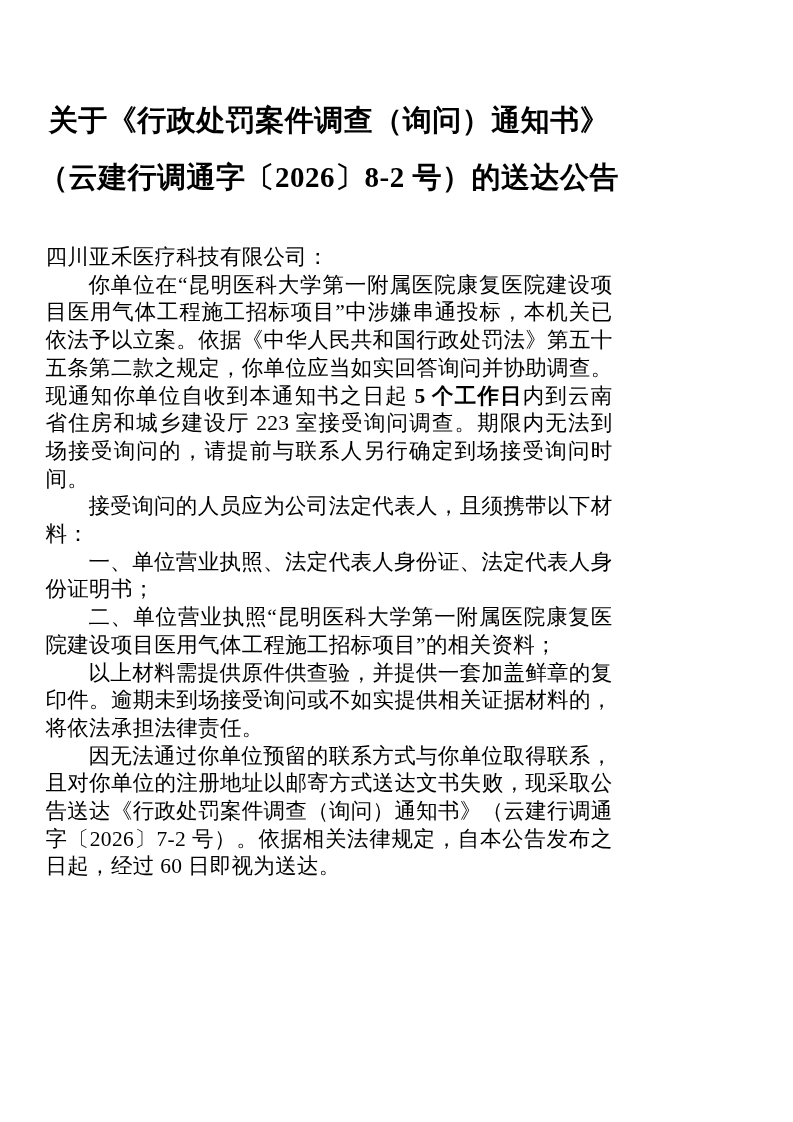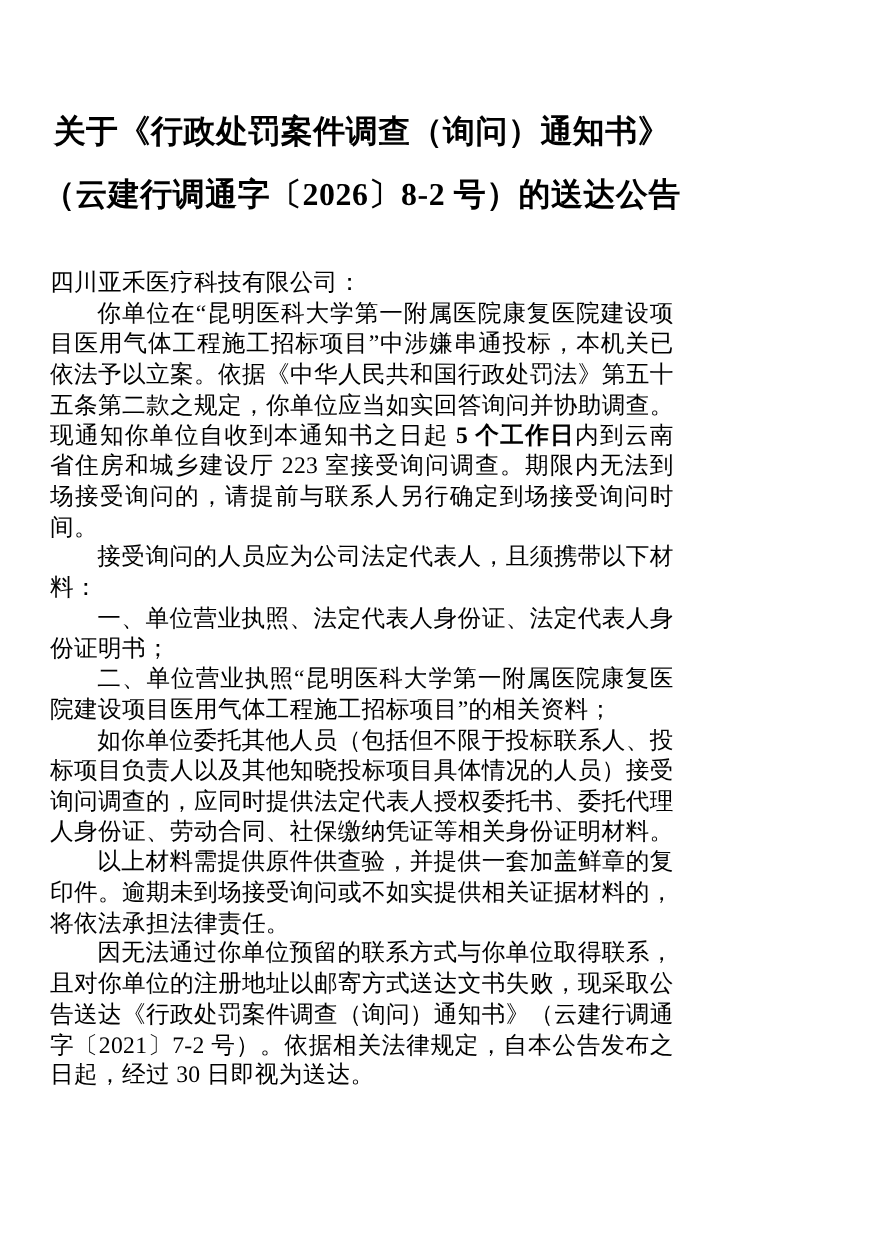--- a/index.html
+++ b/index.html
@@ -58,17 +58,16 @@
   <div class="title-block">
     <div class="title-line">关于《行政处罚案件调查（询问）通知书》</div>
     <div class="title-line">（云建行调通字〔2026〕8-2 号）的送达公告</div>
   </div>
   <div class="body-block">
       <p class=""><span>四川亚禾医疗科技有限公司：</span></p>
       <p class="indent"><span>你单位在“昆明医科大学第一附属医院康复医院建设项目医用气体工程施工招标项目”中涉嫌串通投标，本机关已依法予以立案。依据《中华人民共和国行政处罚法》第五十五条第二款之规定，你单位应当如实回答询问并协助调查。现通知你单位自收到本通知书之日起 </span><span class="seg-bold">5 个工作日</span><span>内到云南省住房和城乡建设厅 223 室接受询问调查。期限内无法到场接受询问的，请提前与联系人另行确定到场接受询问时间。</span></p>
       <p class="indent"><span>接受询问的人员应为公司法定代表人，且须携带以下材料：</span></p>
       <p class="indent"><span>一、单位营业执照、法定代表人身份证、法定代表人身份证明书；</span></p>
       <p class="indent"><span>二、单位营业执照“昆明医科大学第一附属医院康复医院建设项目医用气体工程施工招标项目”的相关资料；</span></p>
-      <p class="indent"><span>如你单位委托其他人员（包括但不限于投标联系人、投标项目负责人以及其他知晓投标项目具体情况的人员）接受询问调查的，应同时提供法定代表人授权委托书、委托代理人身份证、劳动合同、社保缴纳凭证等相关身份证明材料。</span></p>
       <p class="indent"><span>以上材料需提供原件供查验，并提供一套加盖鲜章的复印件。逾期未到场接受询问或不如实提供相关证据材料的，将依法承担法律责任。</span></p>
-      <p class="indent"><span>因无法通过你单位预留的联系方式与你单位取得联系，且对你单位的注册地址以邮寄方式送达文书失败，现采取公告送达《行政处罚案件调查（询问）通知书》（云建行调通字〔2021〕7-2 号）。依据相关法律规定，自本公告发布之日起，经过 30 日即视为送达。</span></p>
+      <p class="indent"><span>因无法通过你单位预留的联系方式与你单位取得联系，且对你单位的注册地址以邮寄方式送达文书失败，现采取公告送达《行政处罚案件调查（询问）通知书》（云建行调通字〔2026〕7-2 号）。依据相关法律规定，自本公告发布之日起，经过 60 日即视为送达。</span></p>
     </div>
 </div>
 
 </body></html>

